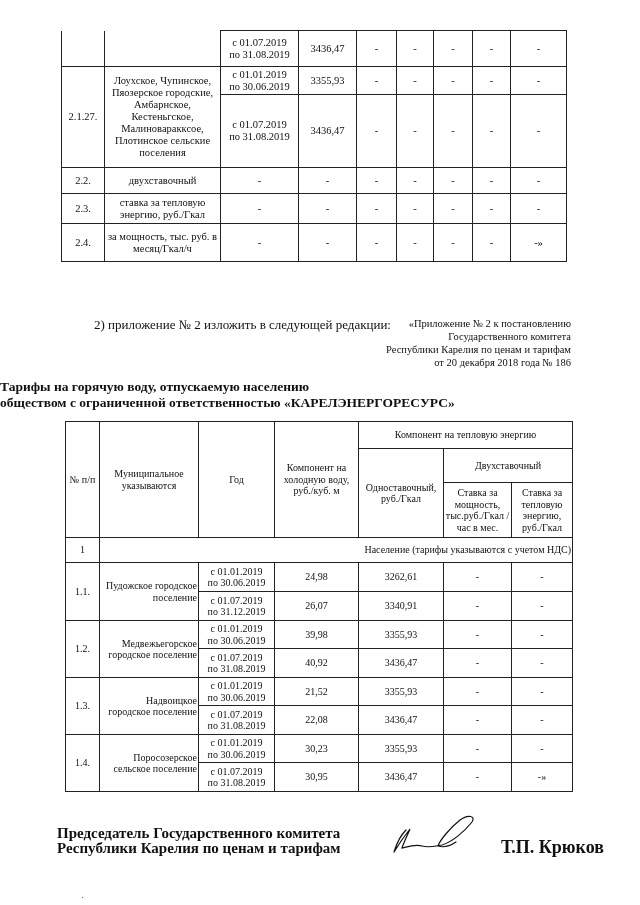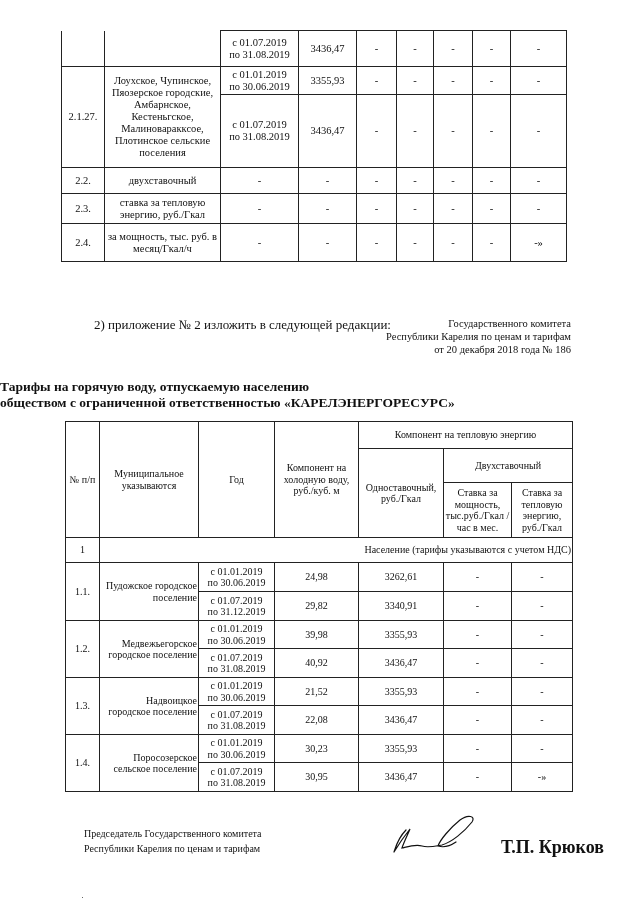--- a/index.html
+++ b/index.html
@@ -9,21 +9,21 @@
   td { border: 1px solid #222; text-align: center; vertical-align: middle; font-size: 10.5px; line-height: 12px; padding: 0 1px; }
   #top-table { left: 61px; top: 30px; width: 505px; }
   #top-table td.noTop { border-top: none; }
   #bottom-table { left: 65px; top: 421px; width: 507px; }
   #bottom-table td { font-size: 10px; line-height: 11.5px; }
   .left { text-align: right; padding-left: 6px; }
   .abs { position: absolute; }
   .para { left: 94px; top: 286px; font-size: 13px; margin-top: 31px; }
   .appendix { right: 69px; top: 317px; text-align: right; font-size: 10.5px; line-height: 13px; }
   .title { left: 0; width: 640px; top: 379px; text-align: left; font-weight: bold; font-size: 13.5px; line-height: 16px; }
-  .sign-left { left: 84px; top: 826px; font-weight: normal; font-size: 10px; line-height: 15px; }
+  .sign-left { left: 57px; top: 826px; font-weight: bold; font-size: 15px; line-height: 15px; }
   .sign-right { left: 501px; top: 837px; font-weight: bold; font-size: 18px; }
   .signature { left: 392px; top: 812px; }
   .dot { left: 82px; top: 897px; width: 1px; height: 1px; background: #666; }
 </style>
 </head>
 <body>
 
 <table id="top-table">
   <colgroup>
     <col style="width:43px">
@@ -103,20 +103,21 @@
     <td>-</td>
     <td>-</td>
     <td>-»</td>
   </tr>
 </tbody>
   </table>
 
 <div class="abs para">2) приложение № 2 изложить в следующей редакции:</div>
 
 <div class="abs appendix">
+  <div>«Приложение № 2 к постановлению</div>
   <div>Государственного комитета</div>
   <div>Республики Карелия по ценам и тарифам</div>
   <div>от 20 декабря 2018 года № 186</div>
 </div>
 
 <div class="abs title">
   <div>Тарифы на горячую воду, отпускаемую населению</div>
   <div>обществом с ограниченной ответственностью «КАРЕЛЭНЕРГОРЕСУРС»</div>
 </div>
 
@@ -157,21 +158,21 @@
     <td style="white-space:pre-line">с 01.01.2019
 по 30.06.2019</td>
     <td>24,98</td>
     <td>3262,61</td>
     <td>-</td>
     <td>-</td>
   </tr>
   <tr style="height:29px">
     <td style="white-space:pre-line">с 01.07.2019
 по 31.12.2019</td>
-    <td>29,82</td>
+    <td>26,07</td>
     <td>3340,91</td>
     <td>-</td>
     <td>-</td>
   </tr>
 
   <tr style="height:28px">
     <td rowspan="2">1.2.</td>
     <td rowspan="2" class="left">Медвежьегорское городское поселение</td>
     <td style="white-space:pre-line">с 01.01.2019
 по 30.06.2019</td>

